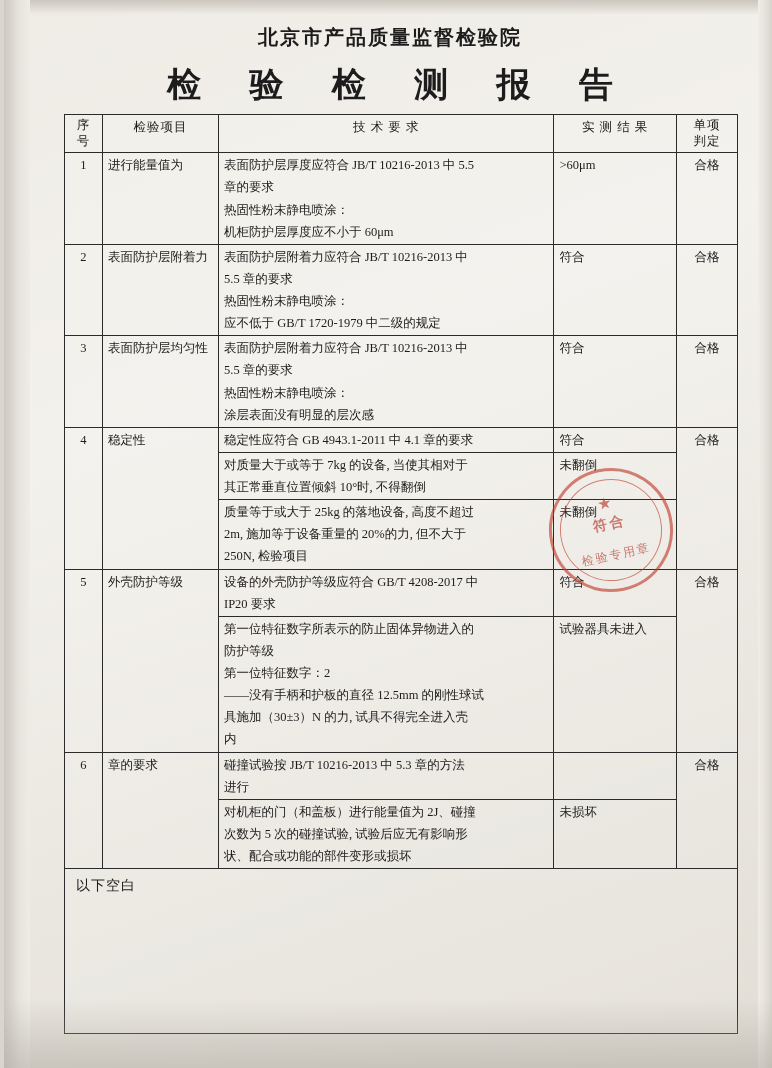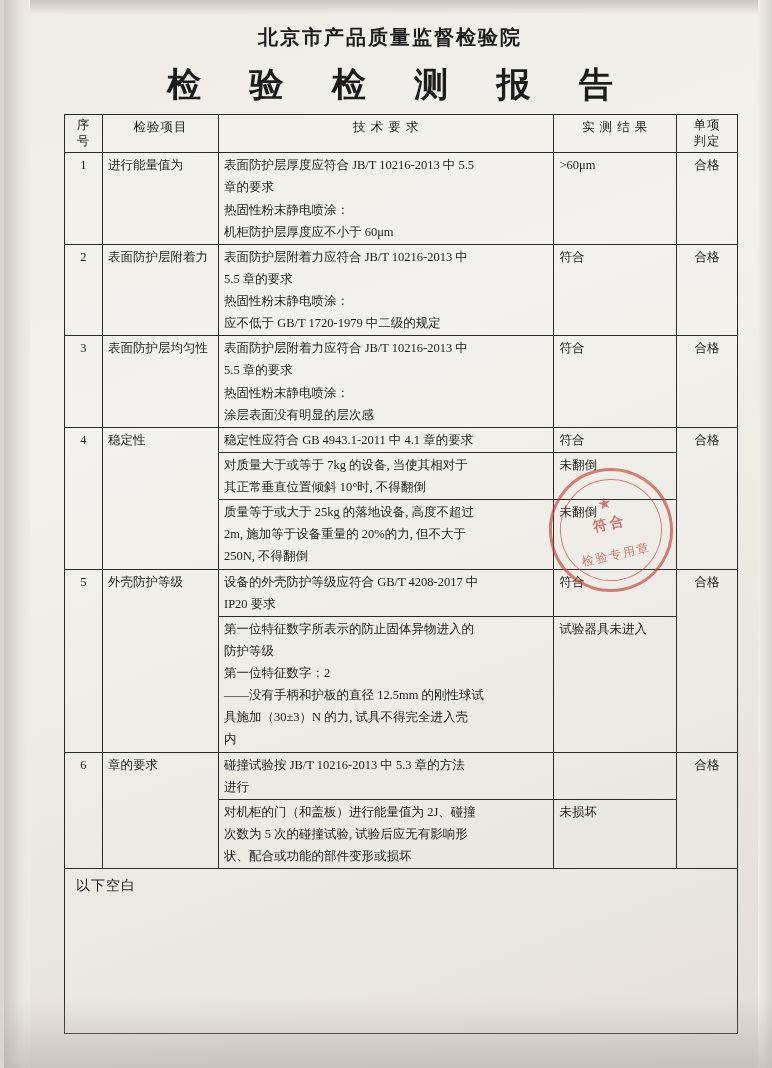--- a/index.html
+++ b/index.html
@@ -254,21 +254,21 @@
           <td class="c-req">
             <span class="req-line">对质量大于或等于 7kg 的设备, 当使其相对于</span>
             <span class="req-line">其正常垂直位置倾斜 10°时, 不得翻倒</span>
           </td>
           <td class="c-res">未翻倒</td>
         </tr>
         <tr>
           <td class="c-req">
             <span class="req-line">质量等于或大于 25kg 的落地设备, 高度不超过</span>
             <span class="req-line">2m, 施加等于设备重量的 20%的力, 但不大于</span>
-            <span class="req-line">250N, 不得翻倒</span>
+            <span class="req-line">250N, 检验项目</span>
           </td>
           <td class="c-res">未翻倒</td>
         </tr>
 
         <tr>
           <td class="c-no" rowspan="2">5</td>
           <td class="c-item" rowspan="2">外壳防护等级</td>
           <td class="c-req">
             <span class="req-line">设备的外壳防护等级应符合 GB/T 4208-2017 中</span>
             <span class="req-line">IP20 要求</span>

